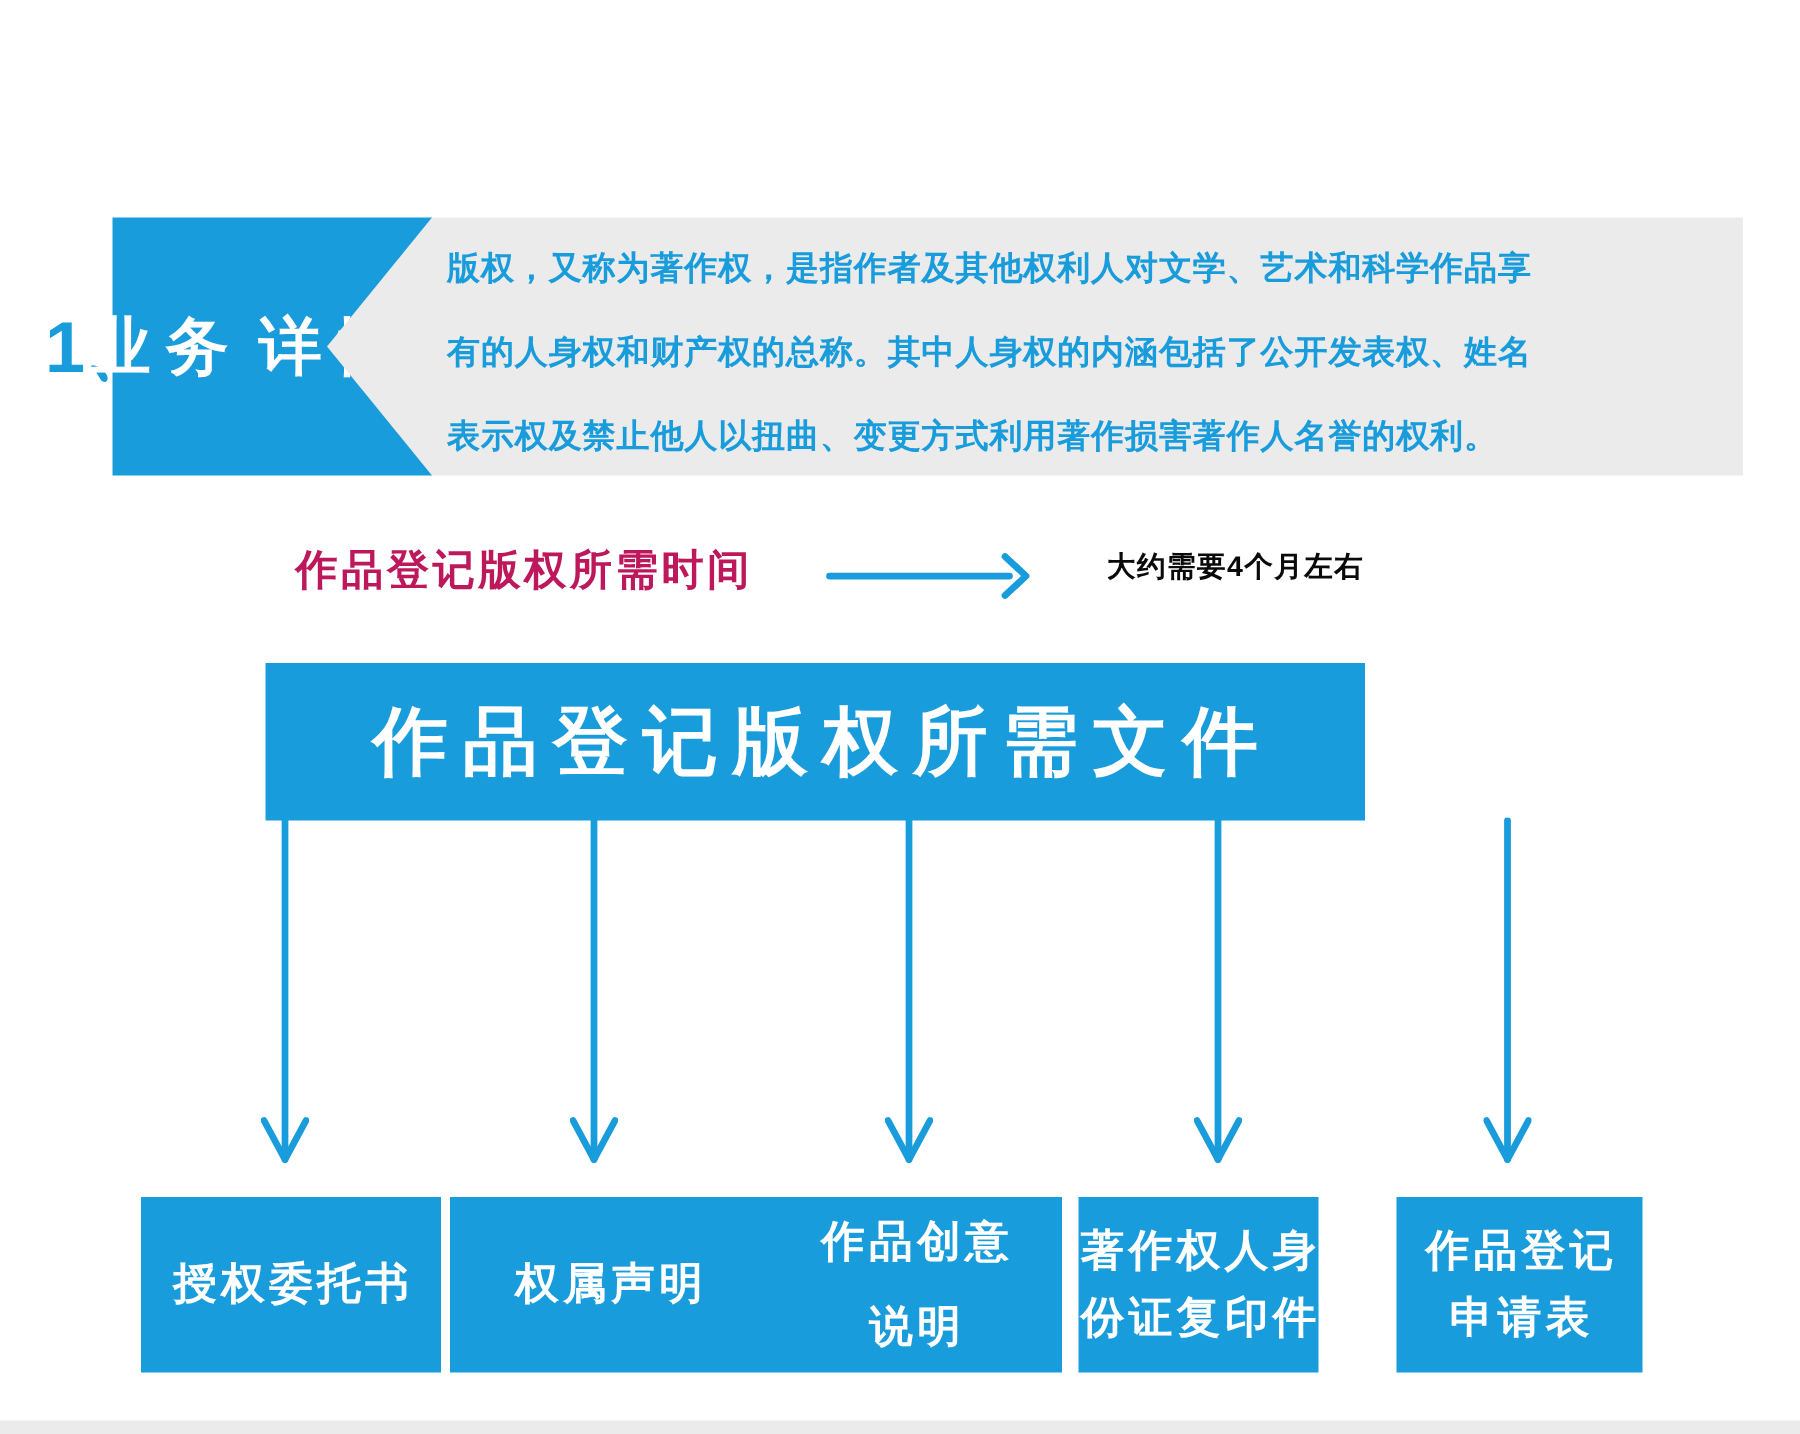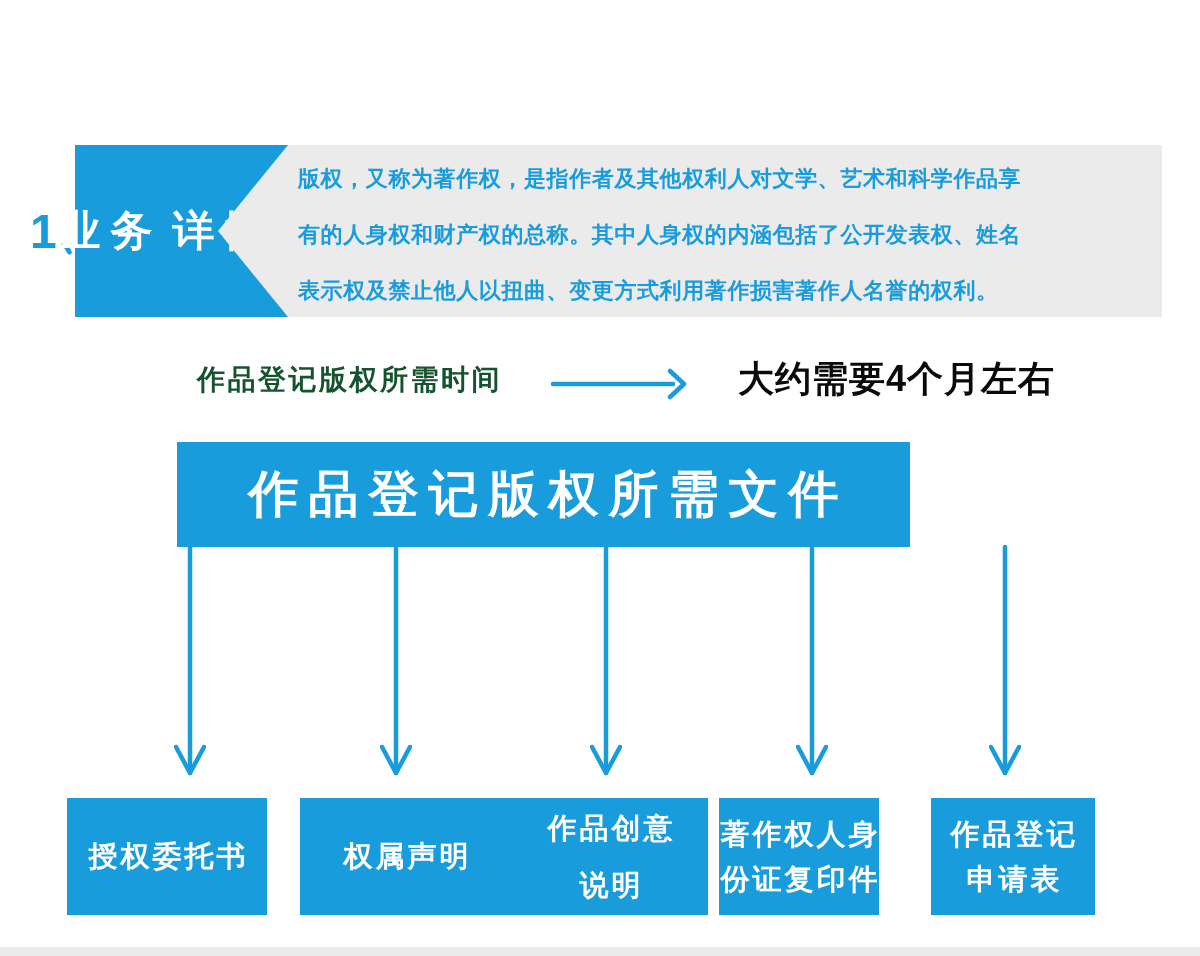--- a/index.html
+++ b/index.html
@@ -77,31 +77,31 @@
     letter-spacing: 0.6px;
     line-height: 56px;
     white-space: nowrap;
   }
 
   
   .time-label {
     left: 197px; top: 363px;
     font-size: 28px;
     font-weight: bold;
-    color: #14532d;
+    color: #be185d;
     letter-spacing: 2.5px;
     line-height: 34px;
     white-space: nowrap;
   }
   .time-arrow {
     left: 550px; top: 368px;
   }
   .time-value {
     left: 738px; top: 361px;
-    font-size: 36px;
+    font-size: 19px;
     font-weight: bold;
     color: #0a0a0a;
     letter-spacing: 1px;
     line-height: 36px;
     white-space: nowrap;
   }
 
   
   .doc-banner {
     left: 177px; top: 442px;
@@ -140,21 +140,21 @@
   .doc-box {
     top: 798px;
     height: 117px;
     background: #199CDB;
     display: flex;
     flex-direction: column;
     align-items: center;
     justify-content: center;
     text-align: center;
   }
-  .doc-box-1 { left: 67px;  width: 200px; }
+  .doc-box-1 { left: 94px;  width: 200px; }
   .doc-box-2 { left: 300px; width: 212px; }
   .doc-box-3 { left: 512px; width: 196px; gap: 12px; }
   .doc-box-4 { left: 719px; width: 160px; }
   .doc-box-5 { left: 931px; width: 164px; }
   .doc-box-line {
     color: #ffffff;
     font-size: 29px;
     font-weight: bold;
     letter-spacing: 3px;
     text-indent: 3px;

